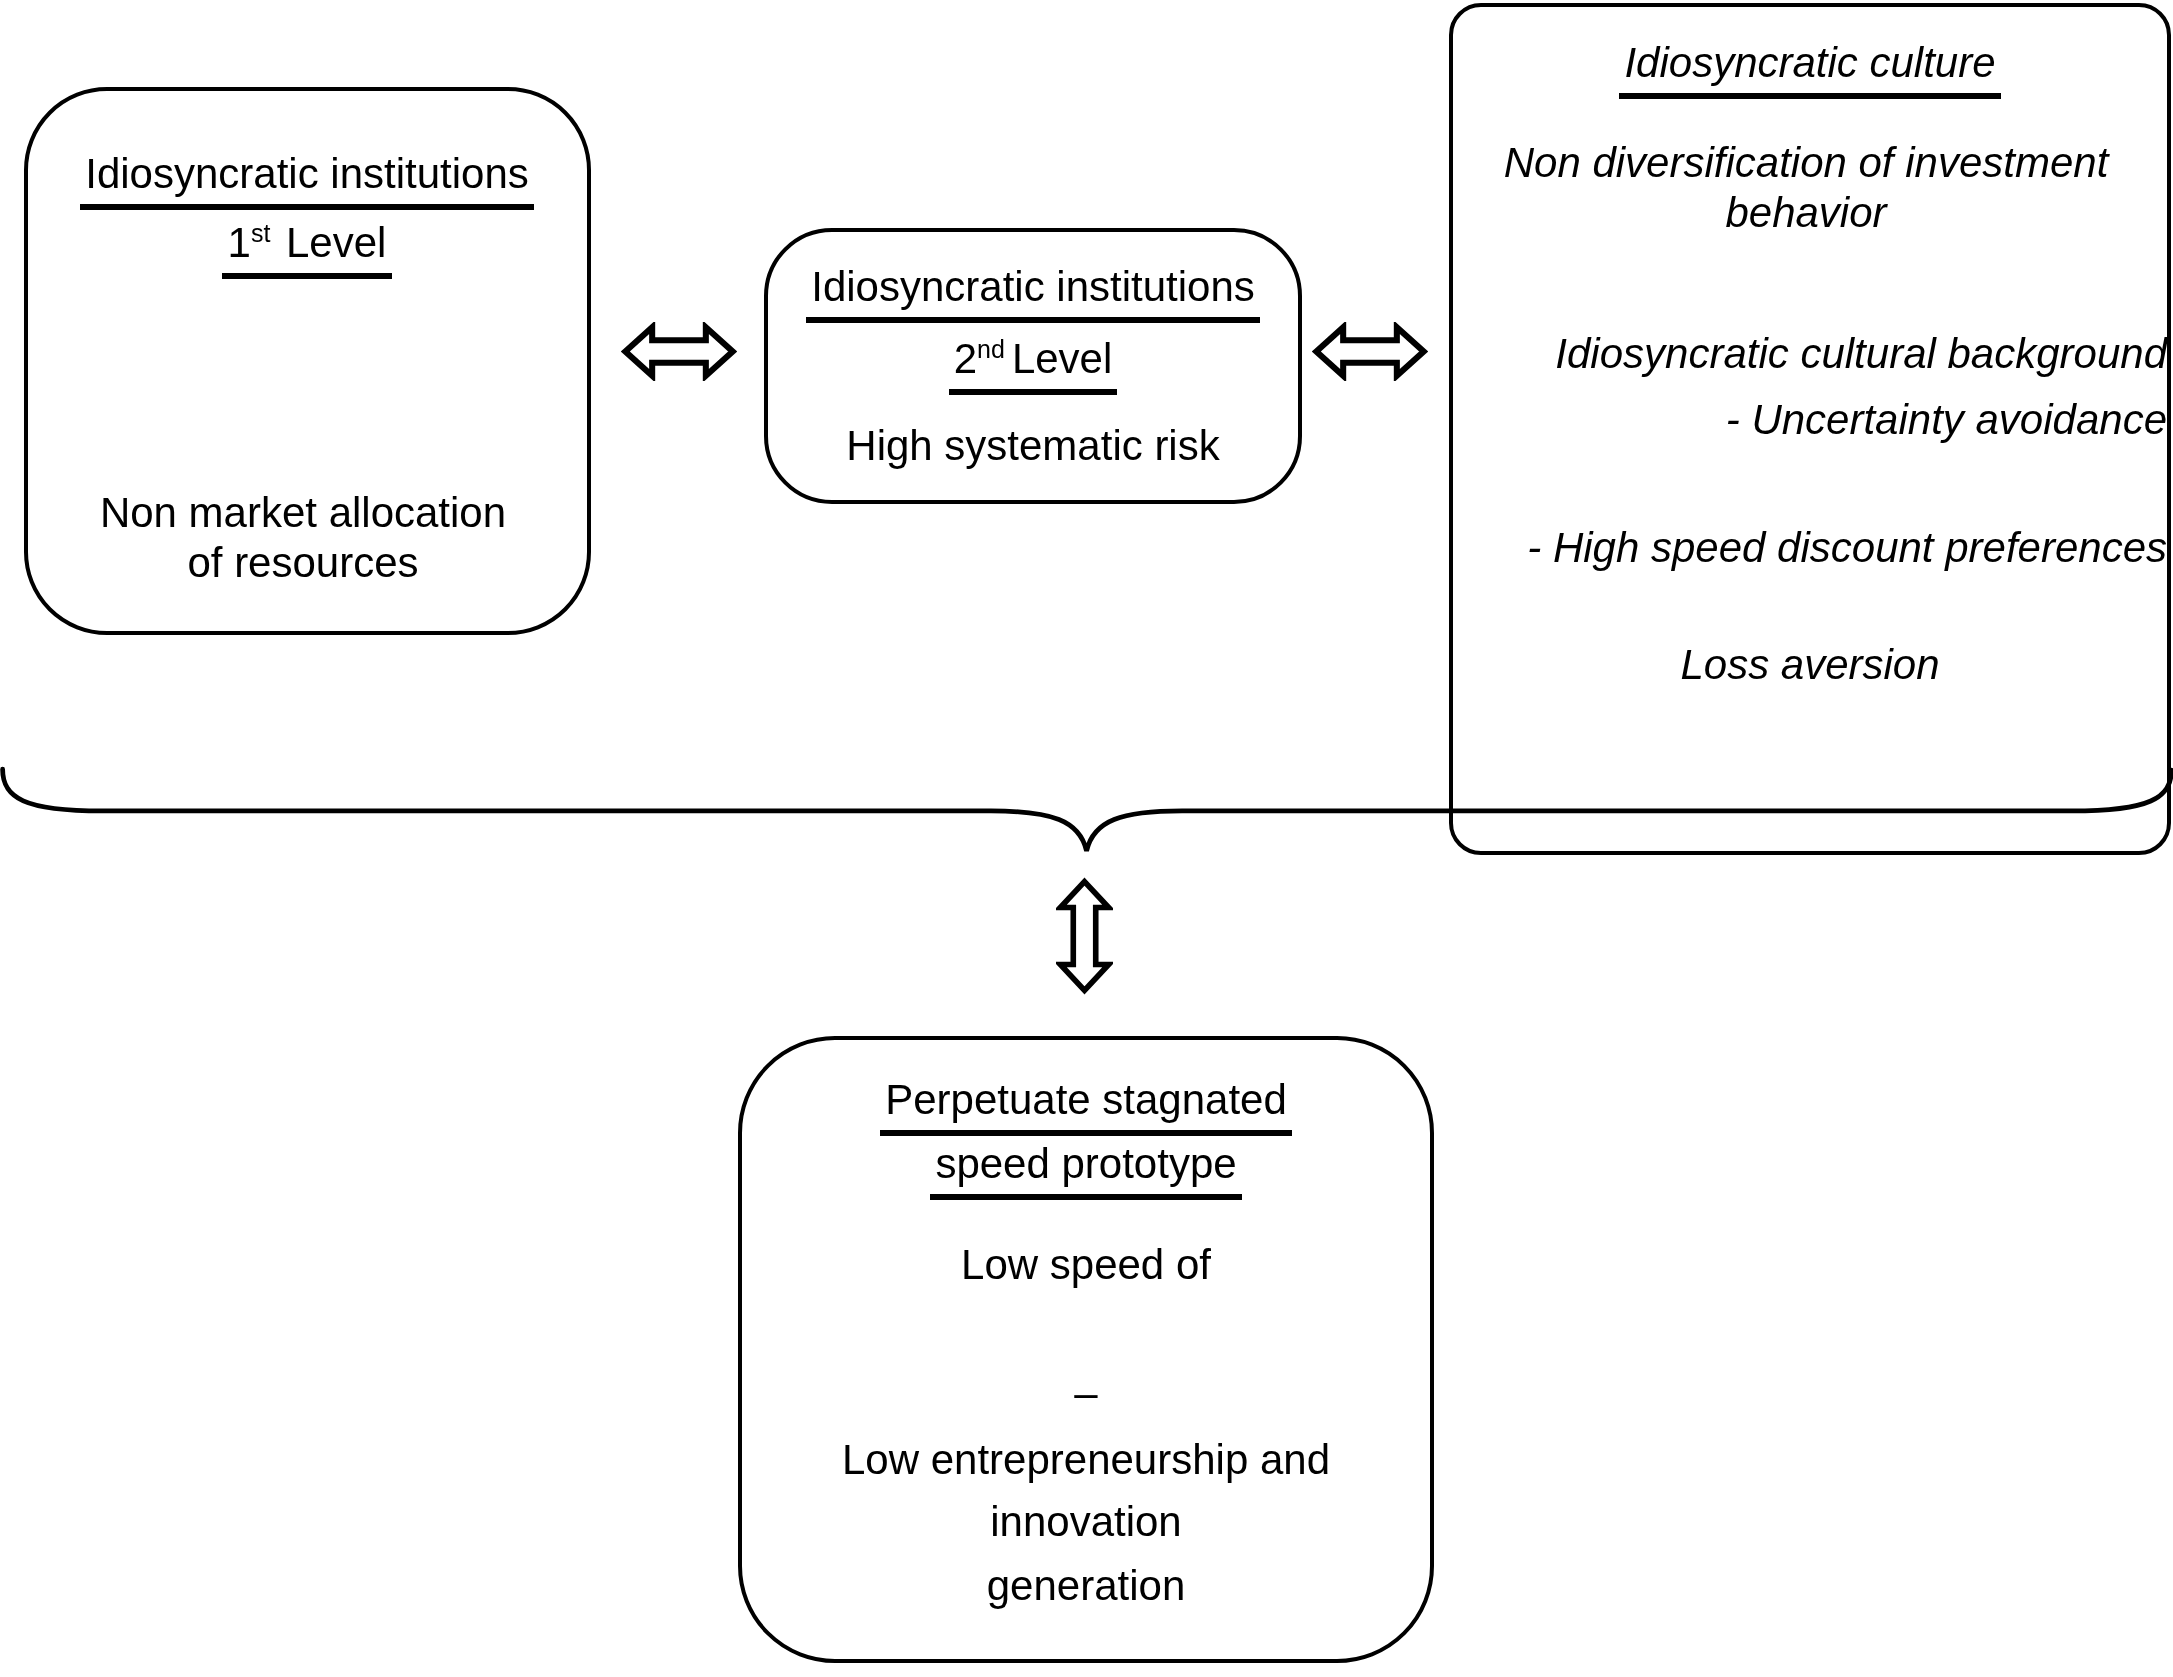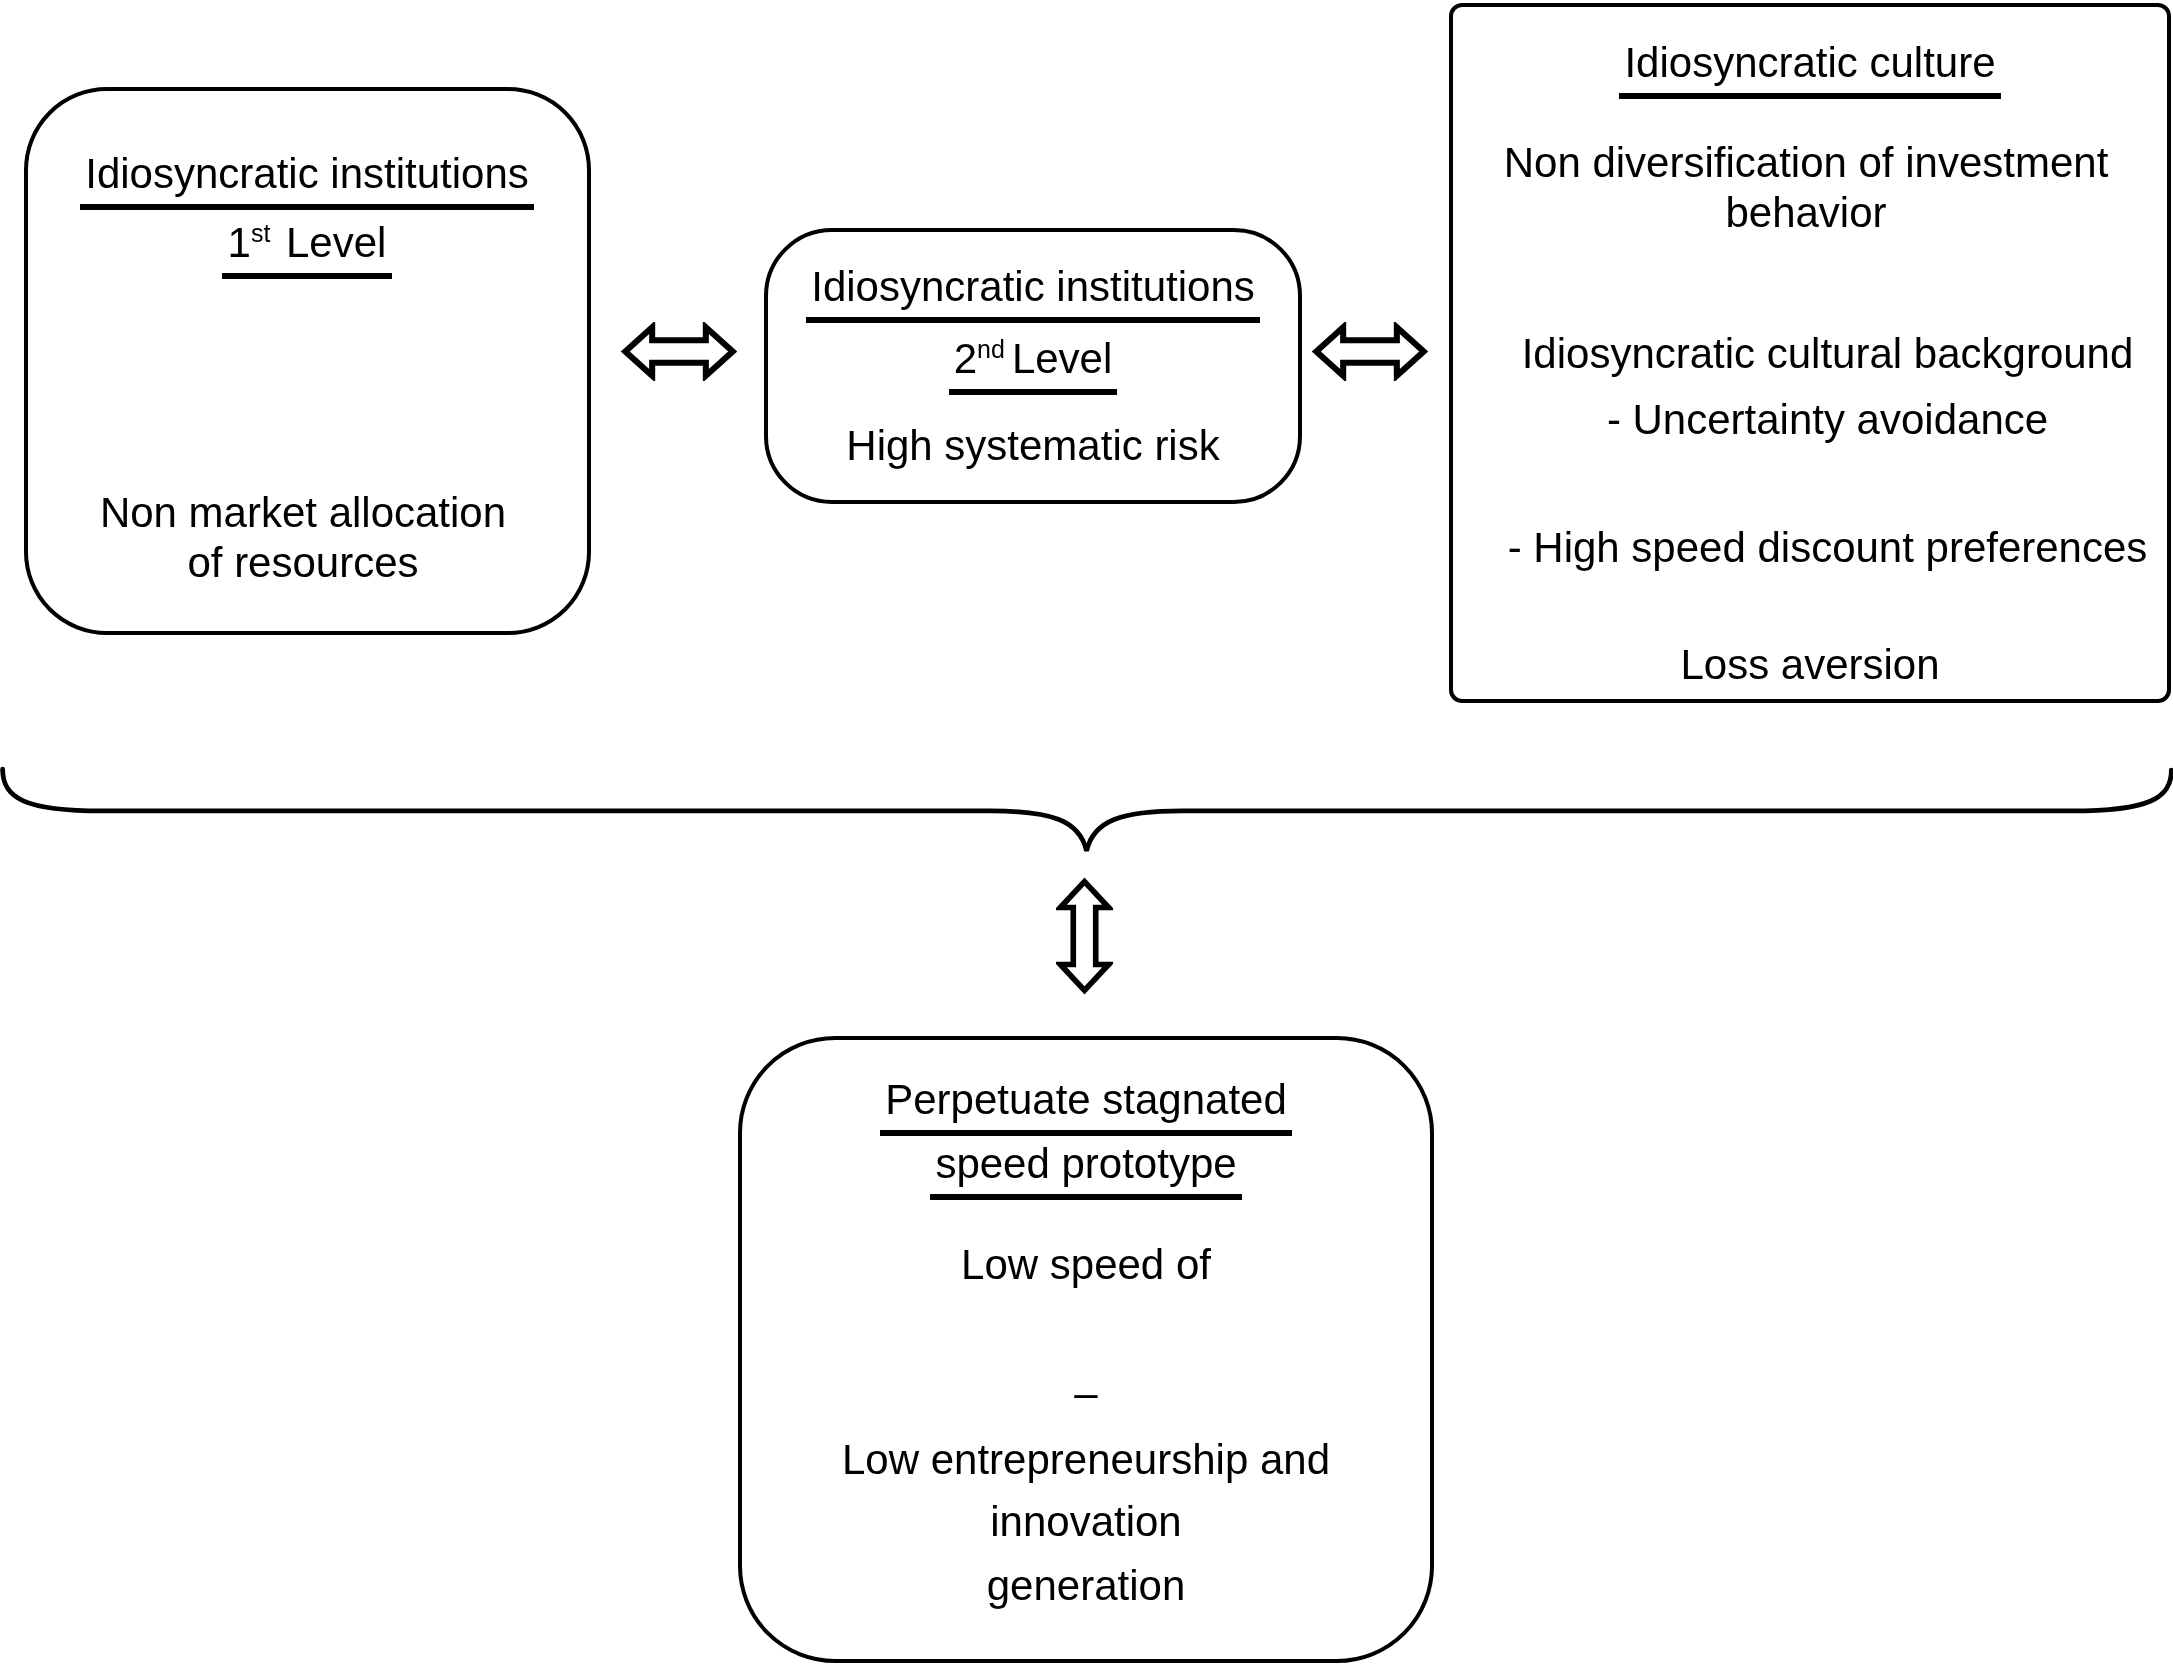--- a/index.html
+++ b/index.html
@@ -13,42 +13,42 @@
     overflow: hidden;
   }
   .box {
     position: absolute;
     box-sizing: border-box;
     border: 4.3px solid #000000;
     background: #ffffff;
   }
   #left-box   { left: 23.5px;   top: 87px;  width: 567px; height: 548px; border-radius: 83px; }
   #middle-box { left: 764px;  top: 228px;  width: 538px; height: 276px; border-radius: 68px; }
-  #right-box  { left: 1449px; top: 2.6px;    width: 722px; height: 700px; border-radius: 13px; }
+  #right-box  { left: 1449px; top: 2.6px;    width: 722px; height: 852px; border-radius: 32px; font-style: italic; }
   #bottom-box { left: 738px;  top: 1036px; width: 696px; height: 627px; border-radius: 97px; padding-left: 10px; }
 
   .line {
     position: absolute;
     left: 0; right: 0;
     height: 49px;
     line-height: 49px;
     font-size: 42px;
     text-align: center;
     white-space: nowrap;
   }
   .multi {
     position: absolute;
     left: 0; right: 8px;
     font-size: 42px;
     line-height: 50px;
     text-align: center;
     white-space: pre-line;
   }
   .left-align {
-    text-align: center;
+    text-align: right;
     padding-left: 35px;
   }
   .u {
     display: inline-block;
     padding: 0 5.2px 6px 5.2px;
     border-bottom: 6px solid #000000;
   }
   sup {
     font-size: 25px;
     line-height: 0;

